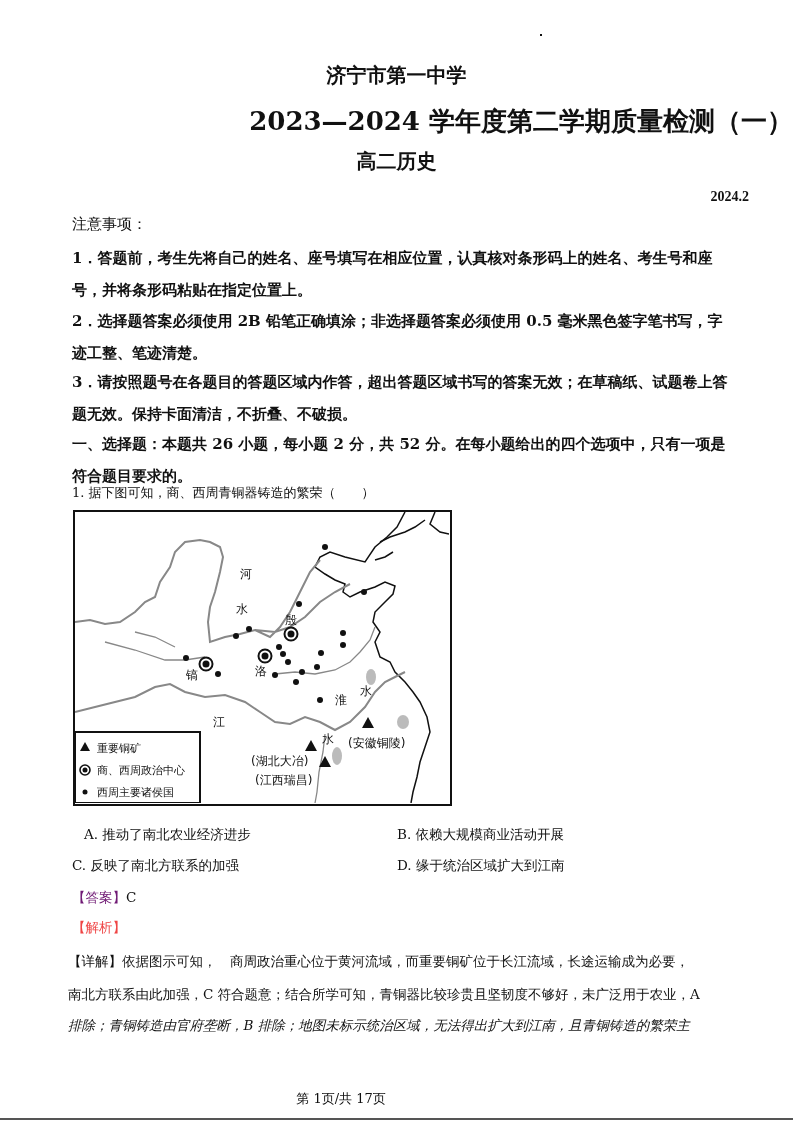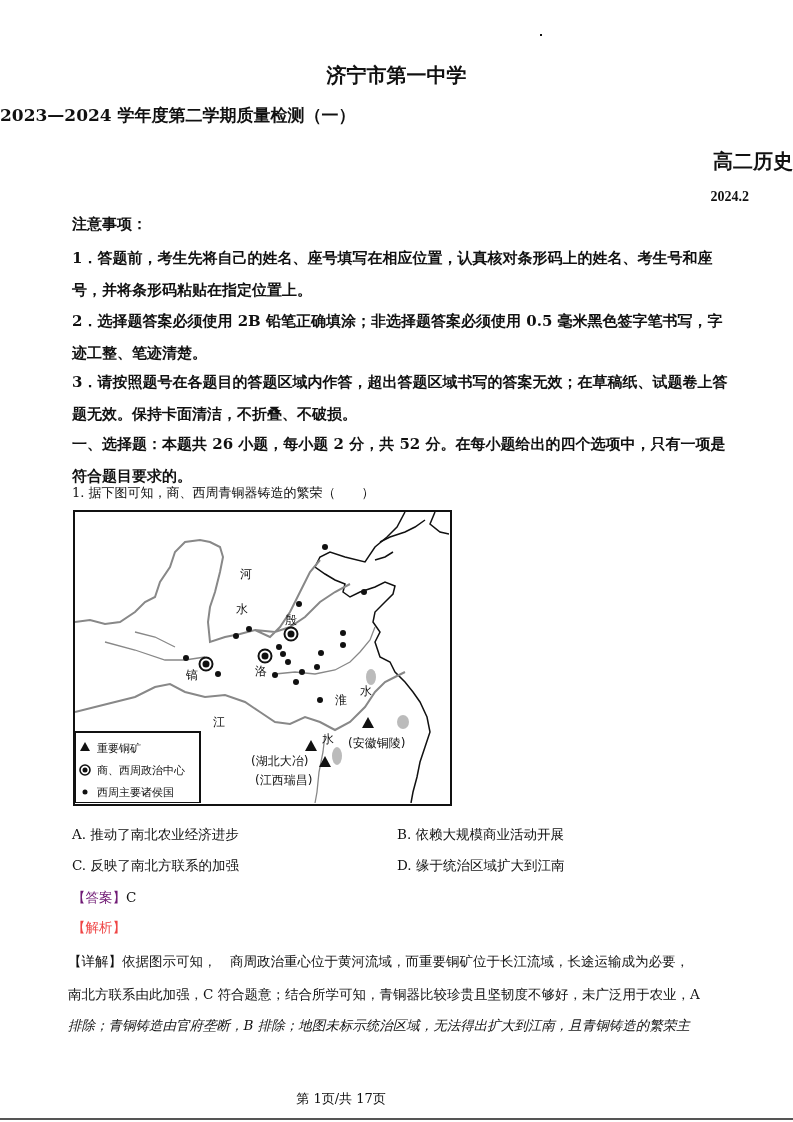--- a/index.html
+++ b/index.html
@@ -1,32 +1,32 @@
 <!DOCTYPE html>
 <html><head>
   <meta charset="utf-8">
   <style>
     * { margin: 0; padding: 0; box-sizing: border-box; }
     html, body { width: 793px; height: 1122px; background: #ffffff; overflow: hidden; }
     body { position: relative; font-family: "DejaVu Serif", "Liberation Serif", serif; color: #111; }
     .abs { position: absolute; }
     .title1 { left: 0; width: 793px; top: 62px; text-align: center; font-size: 20px; font-weight: bold; }
-    .title2 { left: 0; width: 793px; top: 104px; text-align: left; font-size: 17px; font-weight: bold; }
-    .title3 { left: 0; width: 793px; top: 148px; text-align: right; font-size: 20px; font-weight: bold; }
+    .title2 { left: 0; width: 793px; top: 104px; text-align: right; font-size: 26px; font-weight: bold; }
+    .title3 { left: 0; width: 793px; top: 148px; text-align: center; font-size: 20px; font-weight: bold; }
     .date { right: 44px; top: 189px; font-size: 14px; font-weight: bold; font-family: "Liberation Serif", serif; }
-    .notes-head { left: 72px; top: 215px; font-size: 15px; font-weight: bold; }
+    .notes-head { left: 72px; top: 215px; font-size: 15px; font-weight: normal; }
     .para { left: 72px; width: 660px; font-size: 15px; font-weight: bold; line-height: 32px; }
     .p1 { top: 242px; }
     .p2 { top: 305px; }
     .p3 { top: 366px; }
     .sec { top: 428px; }
     .q1 { left: 72px; top: 484px; font-size: 13px; }
     .mapbox { left: 73px; top: 510px; width: 379px; height: 296px; border: 2.5px solid #111; background: #fff; overflow: hidden; }
     .opt { font-size: 13.5px; }
-    .optA { left: 72px; top: 826px; }
+    .optA { left: 84px; top: 826px; }
     .optB { left: 397px; top: 826px; }
     .optC { left: 72px; top: 857px; }
     .optD { left: 397px; top: 857px; }
     .ans { left: 72px; top: 889px; font-size: 13.5px; }
     .ans .br { color: #701a75; }
     .jx { left: 72px; top: 919px; font-size: 13.5px; color: #ef4444; }
     .detail { left: 68px; width: 660px; font-size: 13.5px; line-height: 30px; }
     .d1 { top: 946px; }
     .d2 { top: 979px; }
     .d3 { top: 1010px; font-style: italic; }

